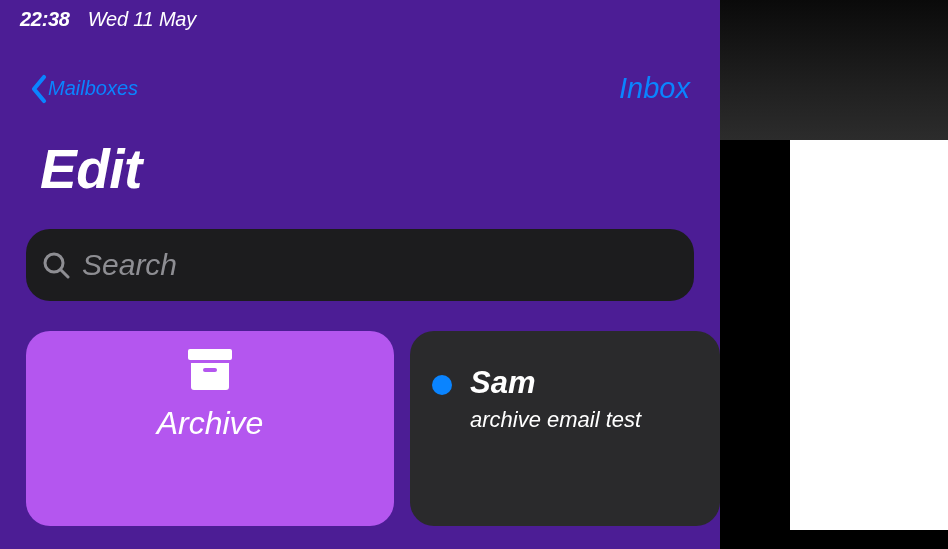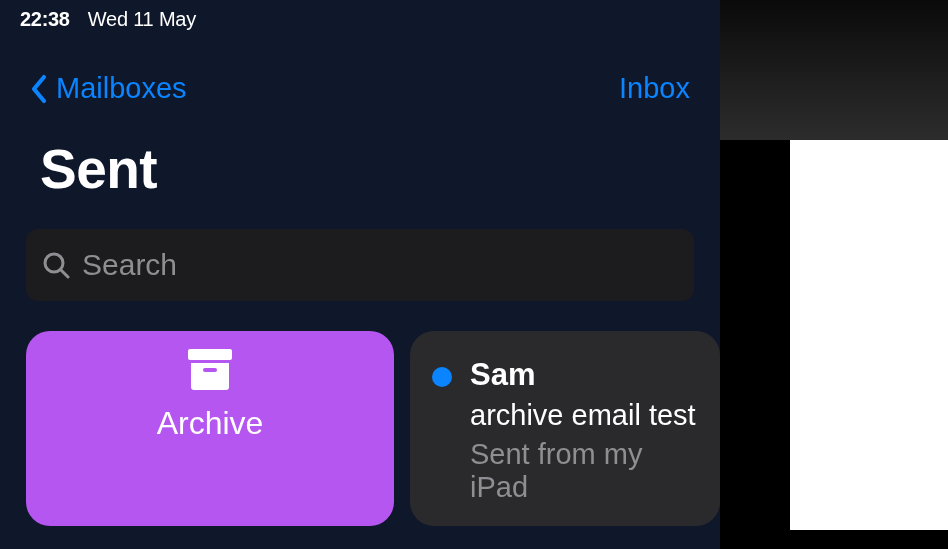--- a/index.html
+++ b/index.html
@@ -10,21 +10,22 @@
       font-family: -apple-system, BlinkMacSystemFont, 'Segoe UI', sans-serif;
       overflow: hidden;
       position: relative;
     }
     .left-pane {
       position: absolute;
       left: 0;
       top: 0;
       width: 720px;
       height: 549px;
-      background: #0f172a;
+      background: #4c1d95;
+      font-style: italic;
     }
     .right-pane {
       position: absolute;
       left: 720px;
       top: 0;
       width: 228px;
       height: 549px;
     }
     .right-top {
       width: 100%;
@@ -72,23 +73,22 @@
       display: flex;
       align-items: center;
       justify-content: space-between;
       padding: 0 30px;
       margin-top: 42px;
     }
     .back-btn {
       display: flex;
       align-items: center;
       color: #0a84ff;
-      font-size: 29px;
-      font-weight: 400;
-      gap: 8px;
+      font-size: 20px;
+      font-weight: 400;
       cursor: pointer;
     }
     .chevron-left {
       width: 18px;
       height: 30px;
     }
     .edit-btn {
       color: #0a84ff;
       font-size: 29px;
       font-weight: 400;
@@ -99,21 +99,21 @@
       font-size: 55px;
       font-weight: 700;
       padding: 0 40px;
       margin-top: 32px;
       letter-spacing: -0.5px;
     }
     .search-bar {
       margin: 28px 26px 0 26px;
       height: 72px;
       background: #1c1c1e;
-      border-radius: 12px;
+      border-radius: 24px;
       display: flex;
       align-items: center;
       padding: 0 16px;
       gap: 12px;
     }
     .search-icon {
       width: 28px;
       height: 28px;
       flex-shrink: 0;
     }
@@ -147,21 +147,21 @@
     .archive-label {
       color: #fff;
       font-size: 32px;
       font-weight: 500;
     }
     .message-tile {
       flex: 1;
       height: 195px;
       background: #2a2a2c;
       border-radius: 24px;
-      padding: 26px 20px 0 22px;
+      padding: 34px 20px 0 22px;
       display: flex;
       gap: 18px;
       cursor: pointer;
     }
     .unread-dot {
       width: 20px;
       height: 20px;
       background: #0a84ff;
       border-radius: 50%;
       margin-top: 10px;
@@ -172,21 +172,21 @@
       flex-direction: column;
       gap: 2px;
     }
     .msg-sender {
       color: #fff;
       font-size: 31px;
       font-weight: 700;
     }
     .msg-subject {
       color: #fff;
-      font-size: 29px;
+      font-size: 22px;
       font-weight: 400;
       margin-top: 4px;
     }
     .msg-preview {
       color: #8e8e93;
       font-size: 29px;
       font-weight: 400;
       margin-top: 4px;
     }
   </style>
@@ -203,21 +203,21 @@
   <div class="nav-bar">
     <div class="back-btn">
       <svg class="chevron-left" viewBox="0 0 18 30" fill="none">
         <path d="M14 3 L4 15 L14 27" stroke="#0a84ff" stroke-width="4.2" stroke-linecap="round" stroke-linejoin="round"></path>
       </svg>
       <span>Mailboxes</span>
     </div>
     <div class="edit-btn">Inbox</div>
   </div>
 
-  <h1 class="page-title">Sent</h1>
+  <h1 class="page-title">Edit</h1>
 
   <div class="search-bar">
     <svg class="search-icon" viewBox="0 0 28 28" fill="none">
       <circle cx="12" cy="12" r="9" stroke="#8e8e93" stroke-width="3"></circle>
       <line x1="19" y1="19" x2="26" y2="26" stroke="#8e8e93" stroke-width="3" stroke-linecap="round"></line>
     </svg>
     <span class="search-placeholder">Search</span>
   </div>
 
   <div class="list-row">
@@ -228,21 +228,20 @@
         <rect x="17" y="21" width="14" height="4" rx="2" fill="#b456ef"></rect>
       </svg>
       <span class="archive-label">Archive</span>
     </div>
 
     <div class="message-tile">
       <div class="unread-dot"></div>
       <div class="msg-content">
         <div class="msg-sender">Sam</div>
         <div class="msg-subject">archive email test</div>
-        <div class="msg-preview">Sent from my iPad</div>
       </div>
     </div>
   </div>
 
 </div>
 
 <div class="right-pane">
   <div class="right-top"></div>
   <div class="right-bottom">
     <div class="right-bottom-left"></div>

